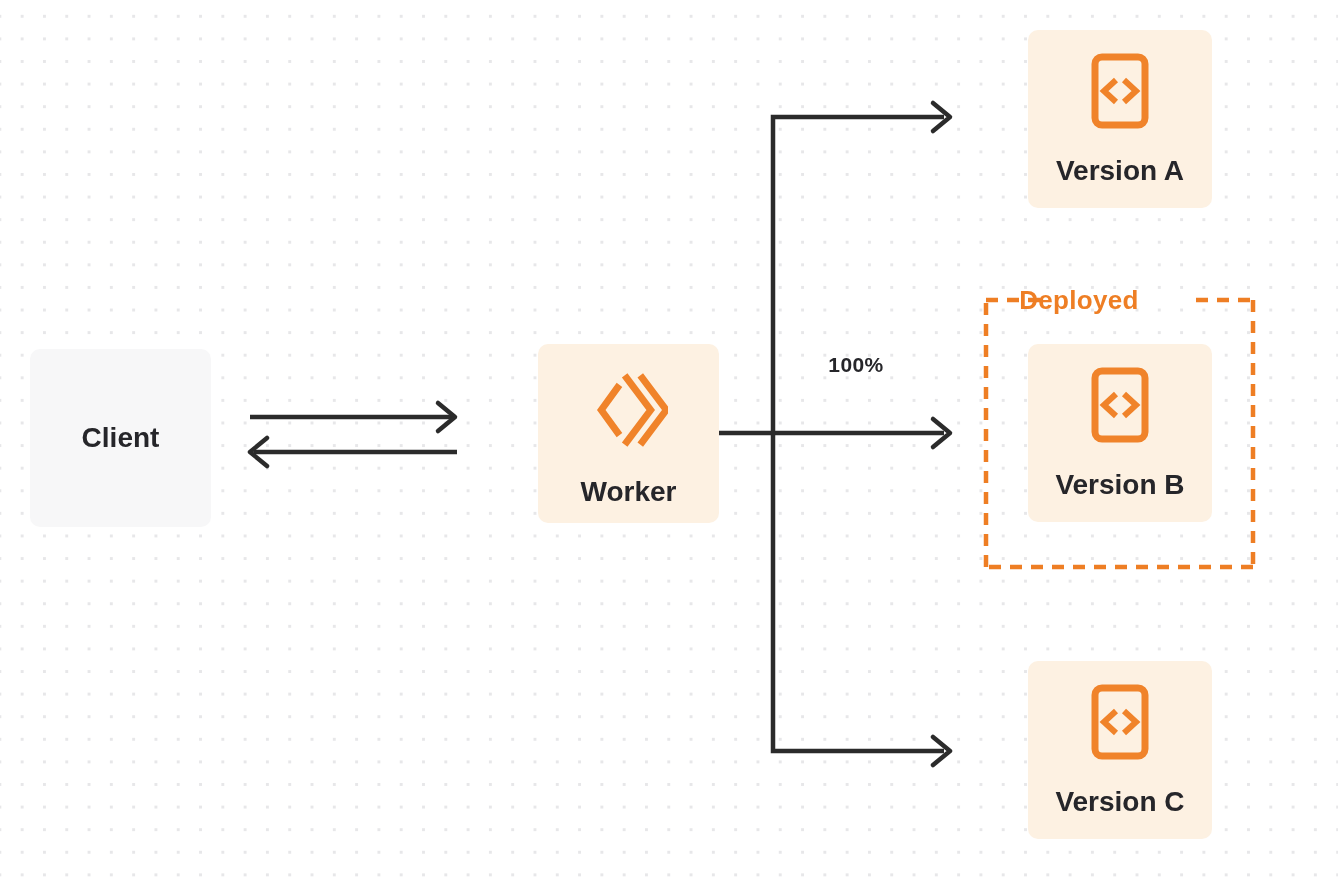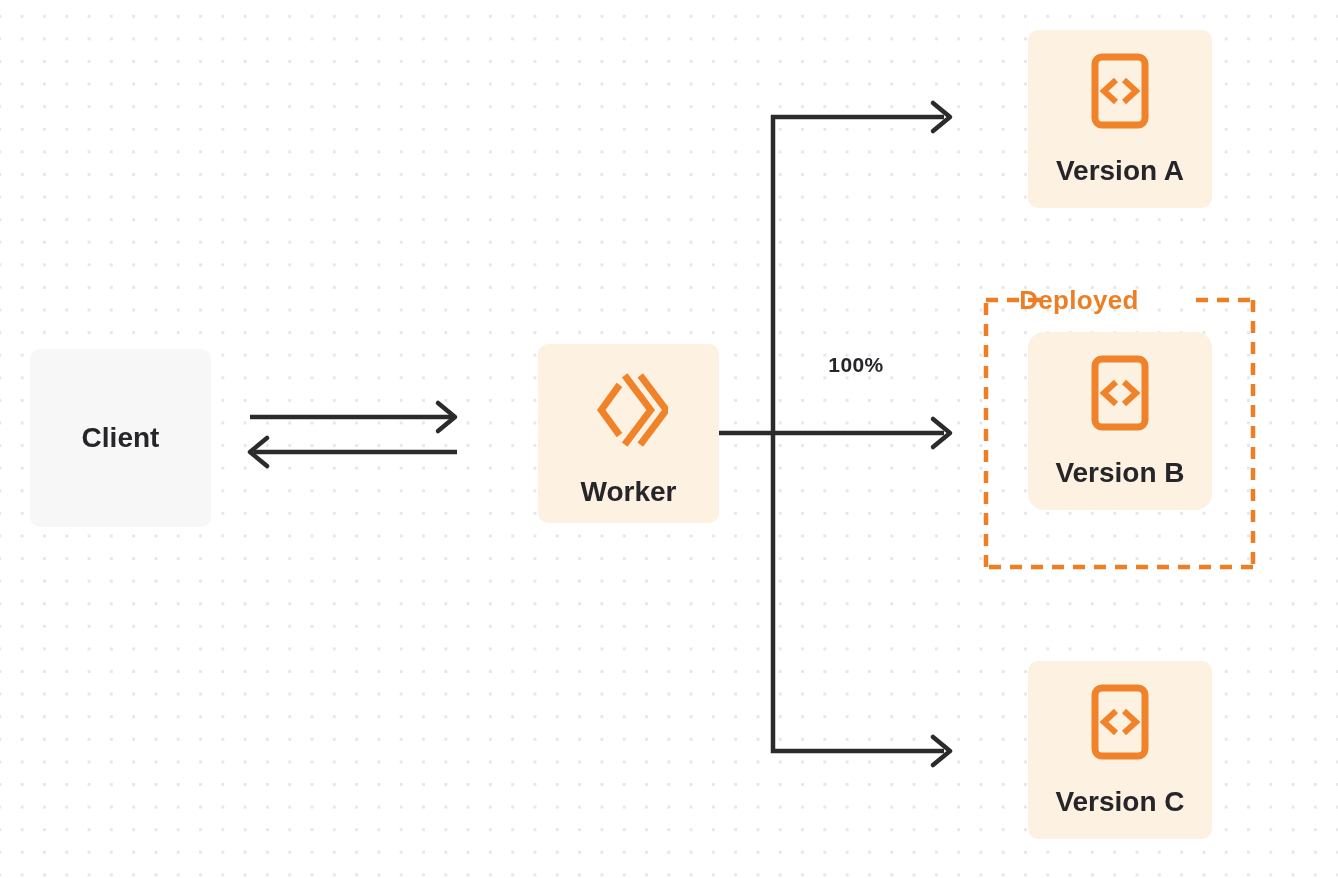--- a/index.html
+++ b/index.html
@@ -74,21 +74,21 @@
     margin-left: 46px;
   }
   .version-box {
     width: 184px; height: 178px;
     background: #fdf1e2;
     padding-top: 23px;
     box-sizing: border-box;
     gap: 27px;
   }
   .version-a { left: 1028px; top: 30px; }
-  .version-b { left: 1028px; top: 332px; border-radius: 16px; }
+  .version-b { left: 1028px; top: 344px; }
   .version-c { left: 1028px; top: 661px; align-items: center; }
   .worker-icon { width: 78px; height: 78px; display: block; }
   .code-icon { width: 58px; height: 76px; display: block; }
   .traffic-label {
     position: absolute;
     left: 773px; top: 349px;
     width: 166px;
     text-align: center;
     font-size: 21px;
     font-weight: 700;

